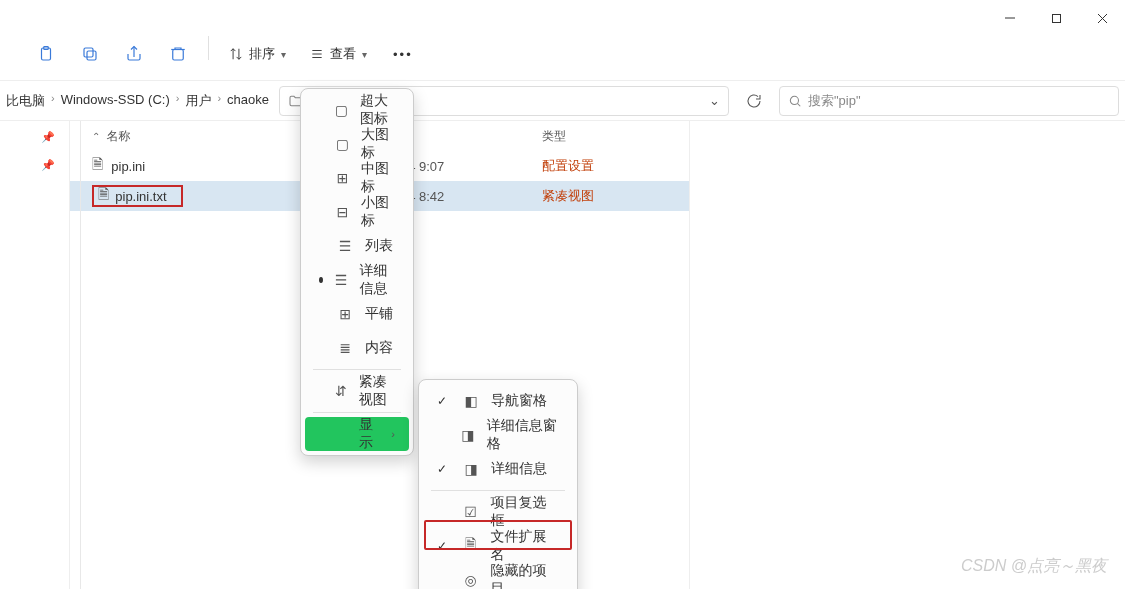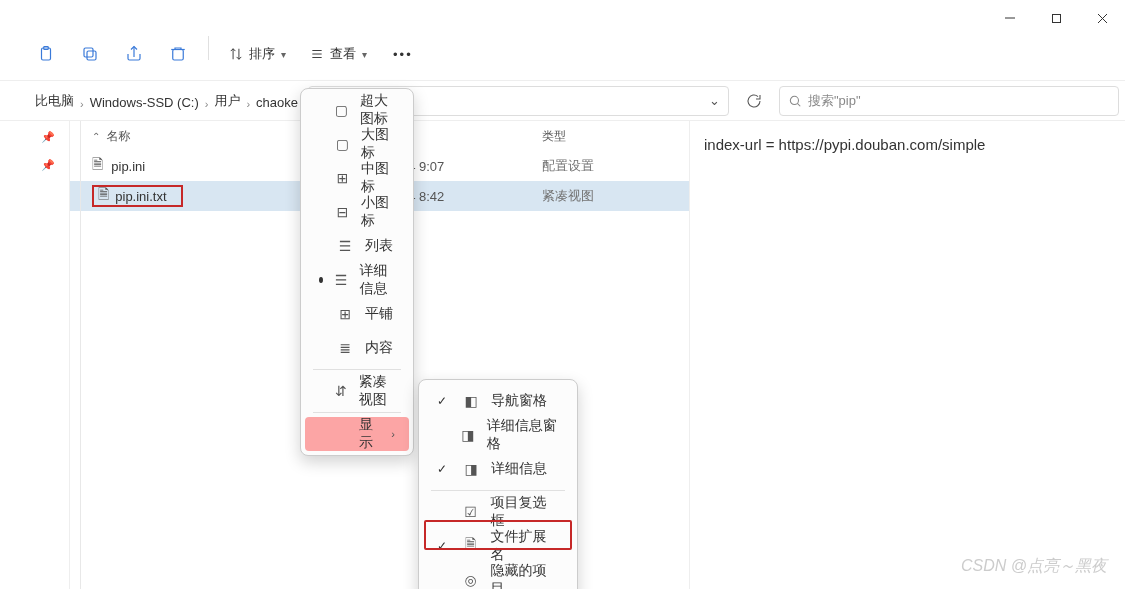--- a/index.html
+++ b/index.html
@@ -7,49 +7,49 @@
 
 .titlebar { height: 36px; display: flex; justify-content: flex-end; align-items: center; }
 .titlebar .btn { width: 46px; height: 36px; display: flex; align-items: center; justify-content: center; color: #333; }
 
 .toolbar { height: 44px; display: flex; align-items: flex-start; padding: 0 28px; gap: 8px; }
 .toolbar .tbtn { width: 36px; height: 36px; display: flex; align-items: center; justify-content: center; color: #3a7ad9; border-radius: 4px; }
 .toolbar .sep { width: 1px; height: 24px; background: #e0e0e0; margin: 0 4px; }
 .toolbar .tdrp { height: 36px; display: flex; align-items: center; gap: 6px; color: #333; padding: 0 8px; border-radius: 4px; font-size: 13px; }
 
 .breadcrumb-row { height: 40px; display: flex; align-items: center; padding: 0 0 0 6px; gap: 10px; border-top: 1px solid #eee; }
-.breadcrumb { flex: 0 0 auto; display: flex; align-items: flex-end; gap: 6px; font-size: 13px; color: #333; margin-left: 29px; }
+.breadcrumb { flex: 0 0 auto; display: flex; align-items: flex-start; gap: 6px; font-size: 13px; color: #333; }
 .breadcrumb .chev { color: #888; font-size: 11px; }
 .addrbar { flex: 1; height: 30px; border: 1px solid #ddd; border-radius: 4px; display: flex; align-items: center; padding: 0 8px; gap: 8px; min-width: 0; }
 .addrbar .pathchev { margin-left: auto; color: #555; }
 .refresh { width: 30px; height: 30px; display: flex; align-items: center; justify-content: center; color: #555; }
 .searchbar { flex: 0 0 340px; height: 30px; border: 1px solid #ddd; border-radius: 4px; display: flex; align-items: center; padding: 0 8px; gap: 6px; color: #888; margin-right: 6px; }
 
 .main { display: flex; height: calc(100% - 120px); border-top: 1px solid #eee; }
 .nav { width: 70px; border-right: 1px solid #eee; padding-top: 10px; }
 .nav .pin { height: 28px; display: flex; justify-content: flex-end; padding-right: 14px; color: #555; font-size: 11px; }
 .listarea { width: 620px; position: relative; border-right: 1px solid #eee; }
 .listarea .vsplit { position: absolute; left: 10px; top: 0; bottom: 0; width: 1px; background: #e8e8e8; }
 .colhead { height: 30px; display: flex; align-items: center; color: #555; font-size: 12px; padding-left: 22px; }
 .colhead .c-name { width: 280px; display: flex; align-items: center; gap: 6px; }
 .colhead .c-date { width: 170px; }
 .colhead .c-type { width: 120px; }
 .row { height: 30px; display: flex; align-items: center; padding-left: 22px; font-size: 13px; }
 .row.selected { background: #d8e6f2; }
 .row .c-name { width: 280px; display: flex; align-items: center; gap: 8px; }
 .row .c-date { width: 170px; color: #555; }
-.row .c-type { width: 120px; color: #737373; }
+.row .c-type { width: 120px; color: #c2410c; }
 .row .fileicon { font-size: 14px; color: #555; }
 .redbox { border: 2px solid #c62828; padding: 0 14px 0 4px; display: inline-flex; align-items: center; gap: 6px; height: 22px; }
 
 .preview { flex: 1; padding: 10px 14px; font-size: 15px; color: #333; line-height: 1.8; }
 
 .menu { position: absolute; background: #fcfcfc; border: 1px solid #ccc; border-radius: 8px; box-shadow: 0 6px 16px rgba(0,0,0,0.18); padding: 4px; font-size: 14px; }
 .menu .mi { height: 34px; display: flex; align-items: center; gap: 12px; padding: 0 14px; border-radius: 4px; cursor: default; }
-.menu .mi:hover, .menu .mi.hover { background: #fca5a5; }
+.menu .mi:hover, .menu .mi.hover { background: #22c55e; }
 .menu .mi .dot { width: 6px; height: 6px; border-radius: 50%; background: #333; visibility: hidden; }
 .menu .mi.current .dot { visibility: visible; }
 .menu .mi .chk { width: 14px; color: #333; font-size: 12px; visibility: hidden; }
 .menu .mi.checked .chk { visibility: visible; }
 .menu .mi .mico { width: 16px; height: 16px; display: inline-flex; align-items: center; justify-content: center; color: #555; }
 .menu .mi .arrow { margin-left: auto; color: #555; font-size: 11px; }
 .menu .msep { height: 1px; background: #e0e0e0; margin: 4px 8px; }
 
 #viewmenu { top: 88px; left: 300px; width: 114px; }
 #showmenu { top: 379px; left: 418px; width: 160px; }
@@ -199,21 +199,20 @@
           <span class="redbox">
             <span class="fileicon">🗎</span>
             <span>pip.ini.txt</span>
           </span>
         </div>
       <div class="c-date">22/9/14 8:42</div>
       <div class="c-type">紧凑视图</div>
     </div>
   </div>
   <div class="preview">
-    <div>index-url = https://pypi.douban.com/simple</div>
   </div>
 </div>
 
 <div class="menu" id="viewmenu">
   <div class="mi">
       <span class="dot"></span>
       <span class="mico">▢</span>
       <span>超大图标</span>
     </div>
   <div class="mi">

